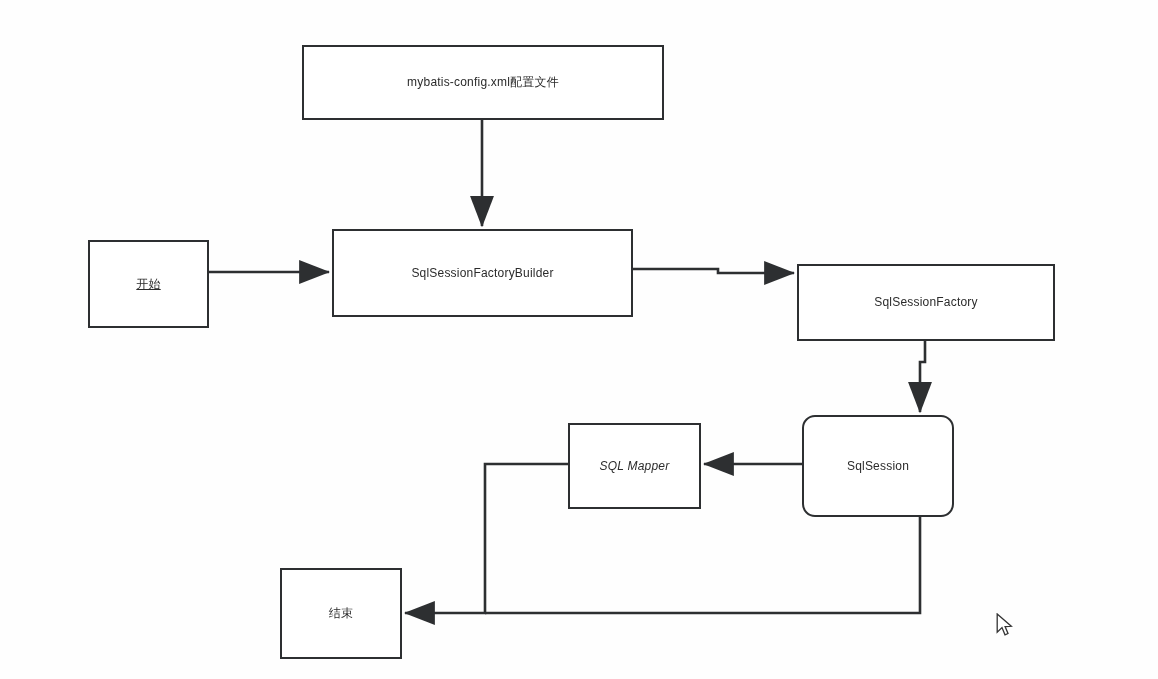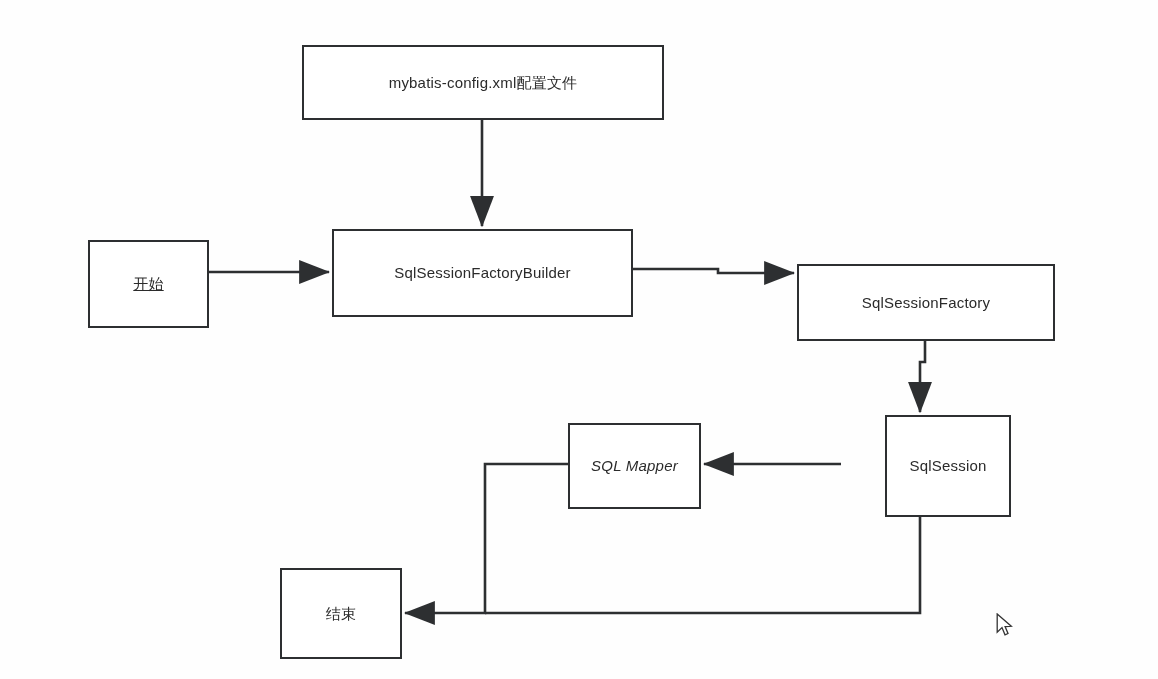--- a/index.html
+++ b/index.html
@@ -24,37 +24,37 @@
   }
   .node-box {
     position: absolute;
     box-sizing: border-box;
     border: 2px solid #2d2f31;
     background: #ffffff;
     display: flex;
     align-items: center;
     justify-content: center;
     color: #2b2b2b;
-    font-size: 15px;
+    font-size: 12px;
     letter-spacing: 0.2px;
     line-height: 1.2;
     text-align: center;
     user-select: none;
   }
   .node-label {
     display: block;
     padding: 0 6px;
     white-space: nowrap;
   }
   #node-config  { left: 302px; top: 45px;  width: 362px; height: 75px; }
   #node-start   { left: 88px;  top: 240px; width: 121px; height: 88px; text-decoration: underline; }
   #node-builder { left: 332px; top: 229px; width: 301px; height: 88px; align-items: center; }
   #node-factory { left: 797px; top: 236px; width: 258px; height: 77px; margin-top: 28px; }
   #node-mapper  { left: 568px; top: 423px; width: 133px; height: 86px; font-style: italic; }
-  #node-session { left: 885px; top: 415px; width: 126px; height: 102px; }
+  #node-session { left: 802px; top: 415px; width: 152px; height: 102px; border-radius: 13px; }
   #node-end     { left: 280px; top: 568px; width: 122px; height: 91px; }
 
   #cursor-layer {
     position: absolute;
     left: 996px;
     top: 613px;
     width: 20px;
     height: 28px;
     pointer-events: none;
   }

